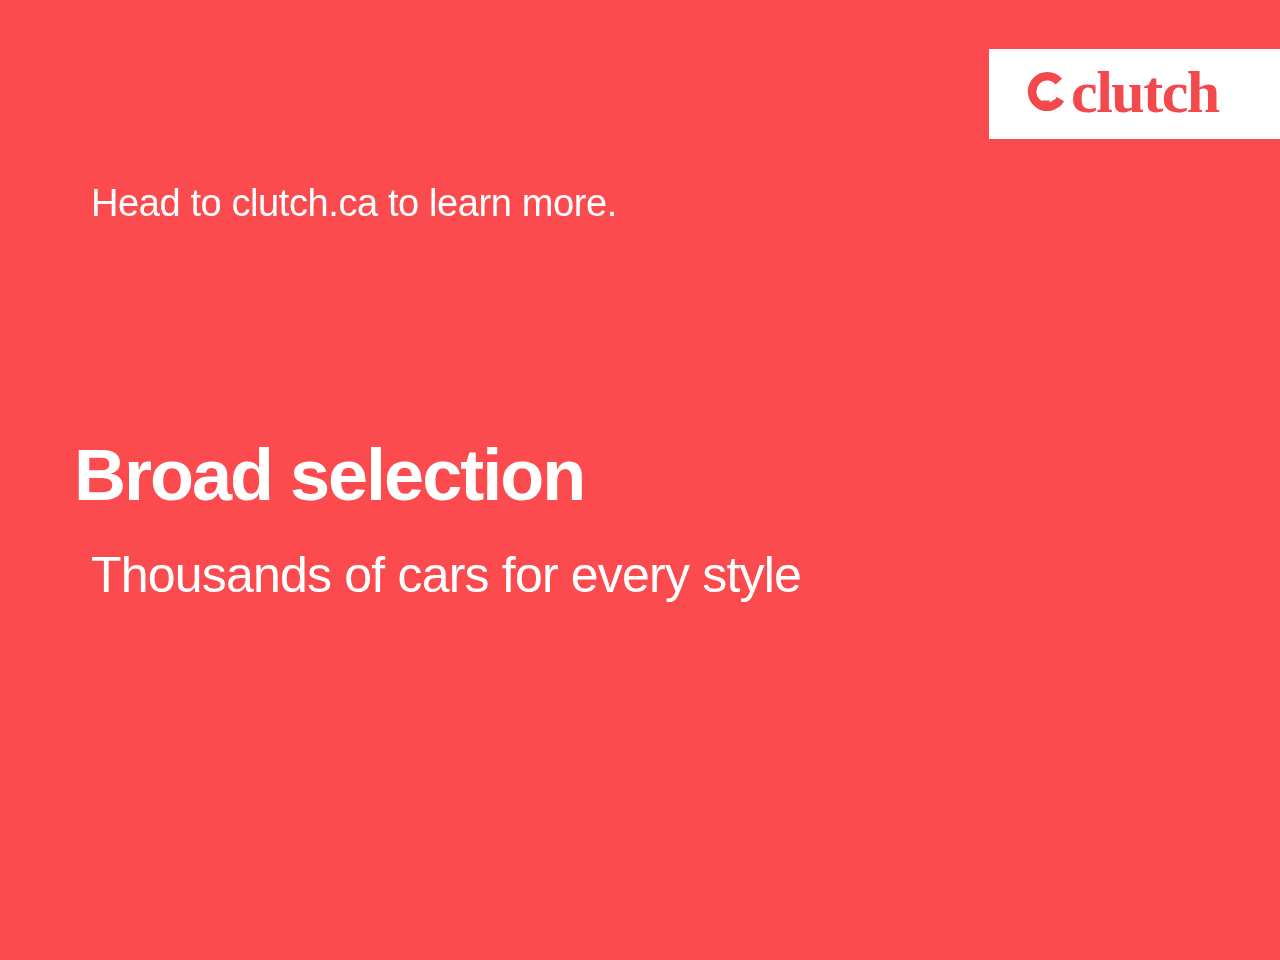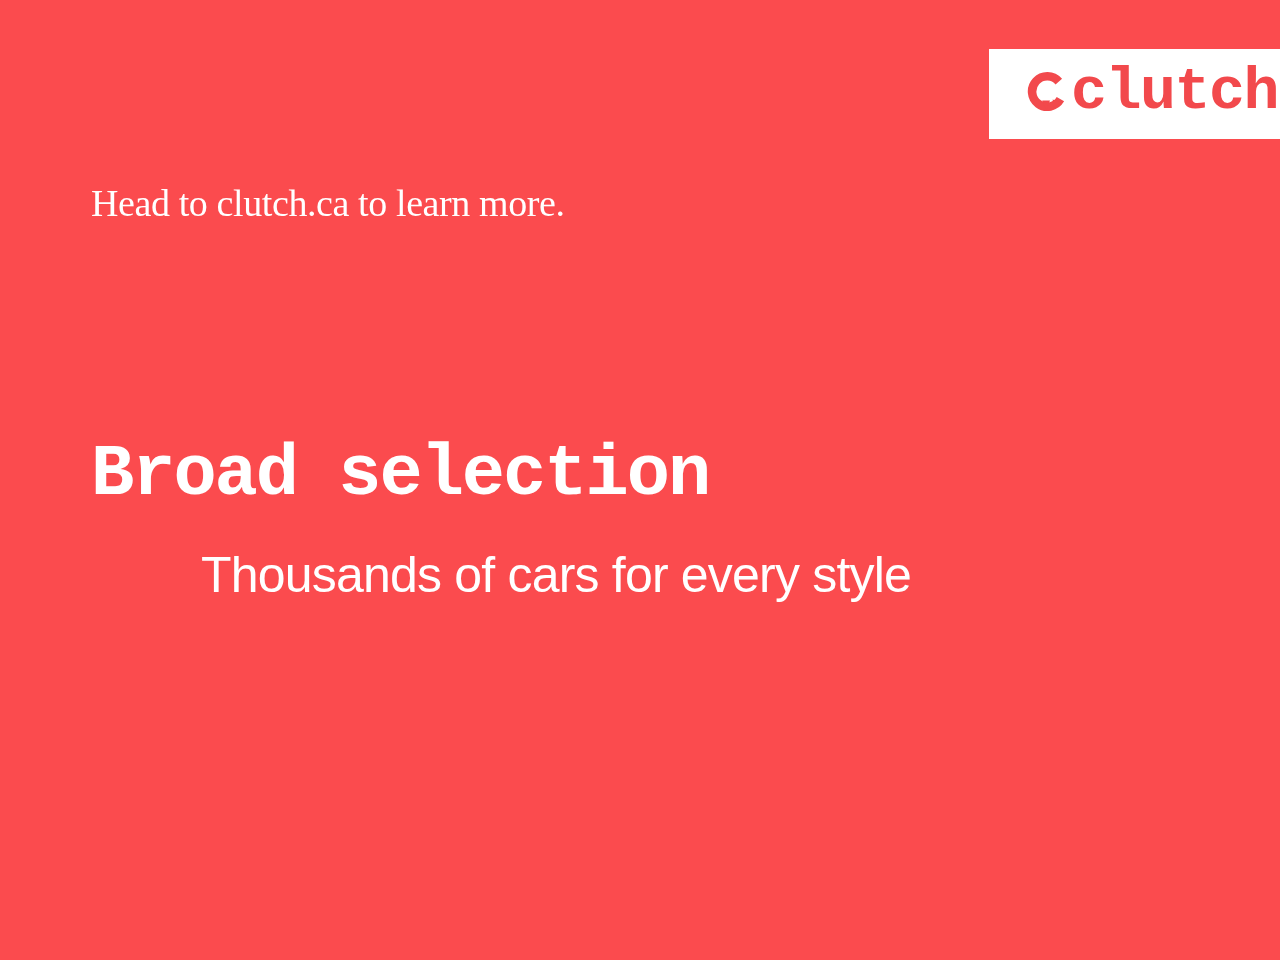--- a/index.html
+++ b/index.html
@@ -45,70 +45,67 @@
 
   #logo-mark {
     display: block;
     width: 44px;
     height: 44px;
     margin-right: 2px;
     flex: 0 0 auto;
   }
 
   #logo-wordmark {
-    font-family: Liberation Mono, monospace;
+    font-family: Liberation Serif, serif;
     font-weight: bold;
     font-size: 60px;
     letter-spacing: -1.5px;
     color: #f2494c;
     line-height: 1;
     position: relative;
     top: -2px;
   }
 
   
   #eyebrow {
     position: absolute;
     left: 91px;
     top: 182px;
     font-size: 38px;
     font-weight: normal;
     letter-spacing: -0.4px;
     color: #ffffff;
     line-height: 1.15;
     white-space: nowrap;
-    font-family: Liberation Serif, serif;
   }
 
   #headline {
     position: absolute;
-    left: 91px;
+    left: 74px;
     top: 438px;
     font-size: 72px;
     font-weight: bold;
     letter-spacing: -2px;
     color: #ffffff;
     line-height: 1.05;
     white-space: nowrap;
     margin: 0;
-    font-family: Liberation Mono, monospace;
   }
 
   #subheadline {
     position: absolute;
     left: 91px;
     top: 543px;
     width: 930px;
     font-size: 50px;
     font-weight: normal;
     letter-spacing: -0.8px;
     color: #ffffff;
     line-height: 1.3;
     margin: 0;
-    text-align: center;
   }
   #subheadline .sub-line {
     display: block;
   }
 </style>
 </head>
 <body>
 
 <div id="slide">
 

